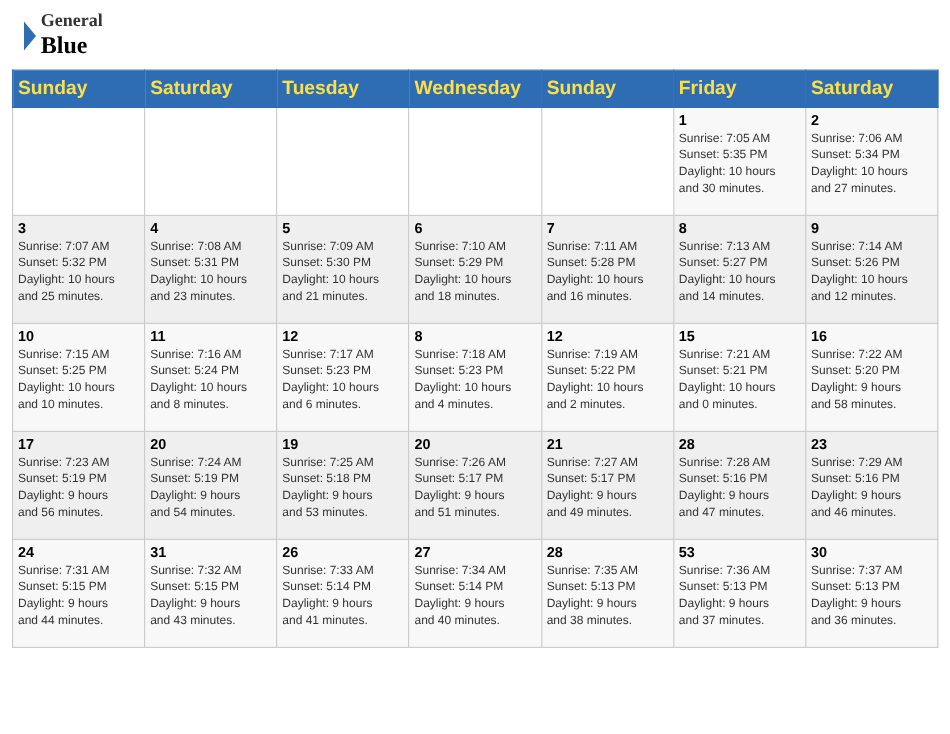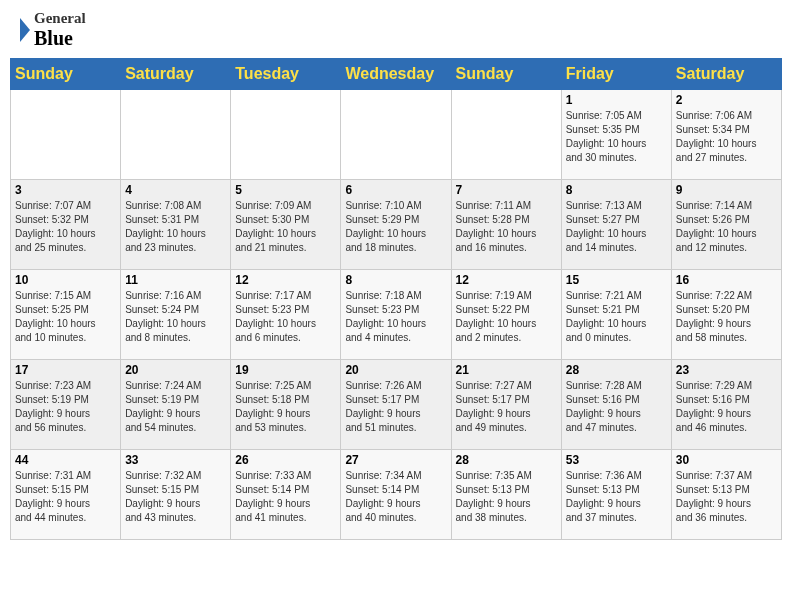--- a/index.html
+++ b/index.html
@@ -179,25 +179,25 @@
             <div class="day-num">28</div>
             <div class="day-info">Sunrise: 7:28 AM<br>Sunset: 5:16 PM<br>Daylight: 9 hours<br>and 47 minutes.</div>
           </td>
           <td>
             <div class="day-num">23</div>
             <div class="day-info">Sunrise: 7:29 AM<br>Sunset: 5:16 PM<br>Daylight: 9 hours<br>and 46 minutes.</div>
           </td>
         </tr>
         <tr>
           <td>
-            <div class="day-num">44</div>
+            <div class="day-num">24</div>
             <div class="day-info">Sunrise: 7:31 AM<br>Sunset: 5:15 PM<br>Daylight: 9 hours<br>and 44 minutes.</div>
           </td>
           <td>
-            <div class="day-num">33</div>
+            <div class="day-num">31</div>
             <div class="day-info">Sunrise: 7:32 AM<br>Sunset: 5:15 PM<br>Daylight: 9 hours<br>and 43 minutes.</div>
           </td>
           <td>
             <div class="day-num">26</div>
             <div class="day-info">Sunrise: 7:33 AM<br>Sunset: 5:14 PM<br>Daylight: 9 hours<br>and 41 minutes.</div>
           </td>
           <td>
             <div class="day-num">27</div>
             <div class="day-info">Sunrise: 7:34 AM<br>Sunset: 5:14 PM<br>Daylight: 9 hours<br>and 40 minutes.</div>
           </td>

